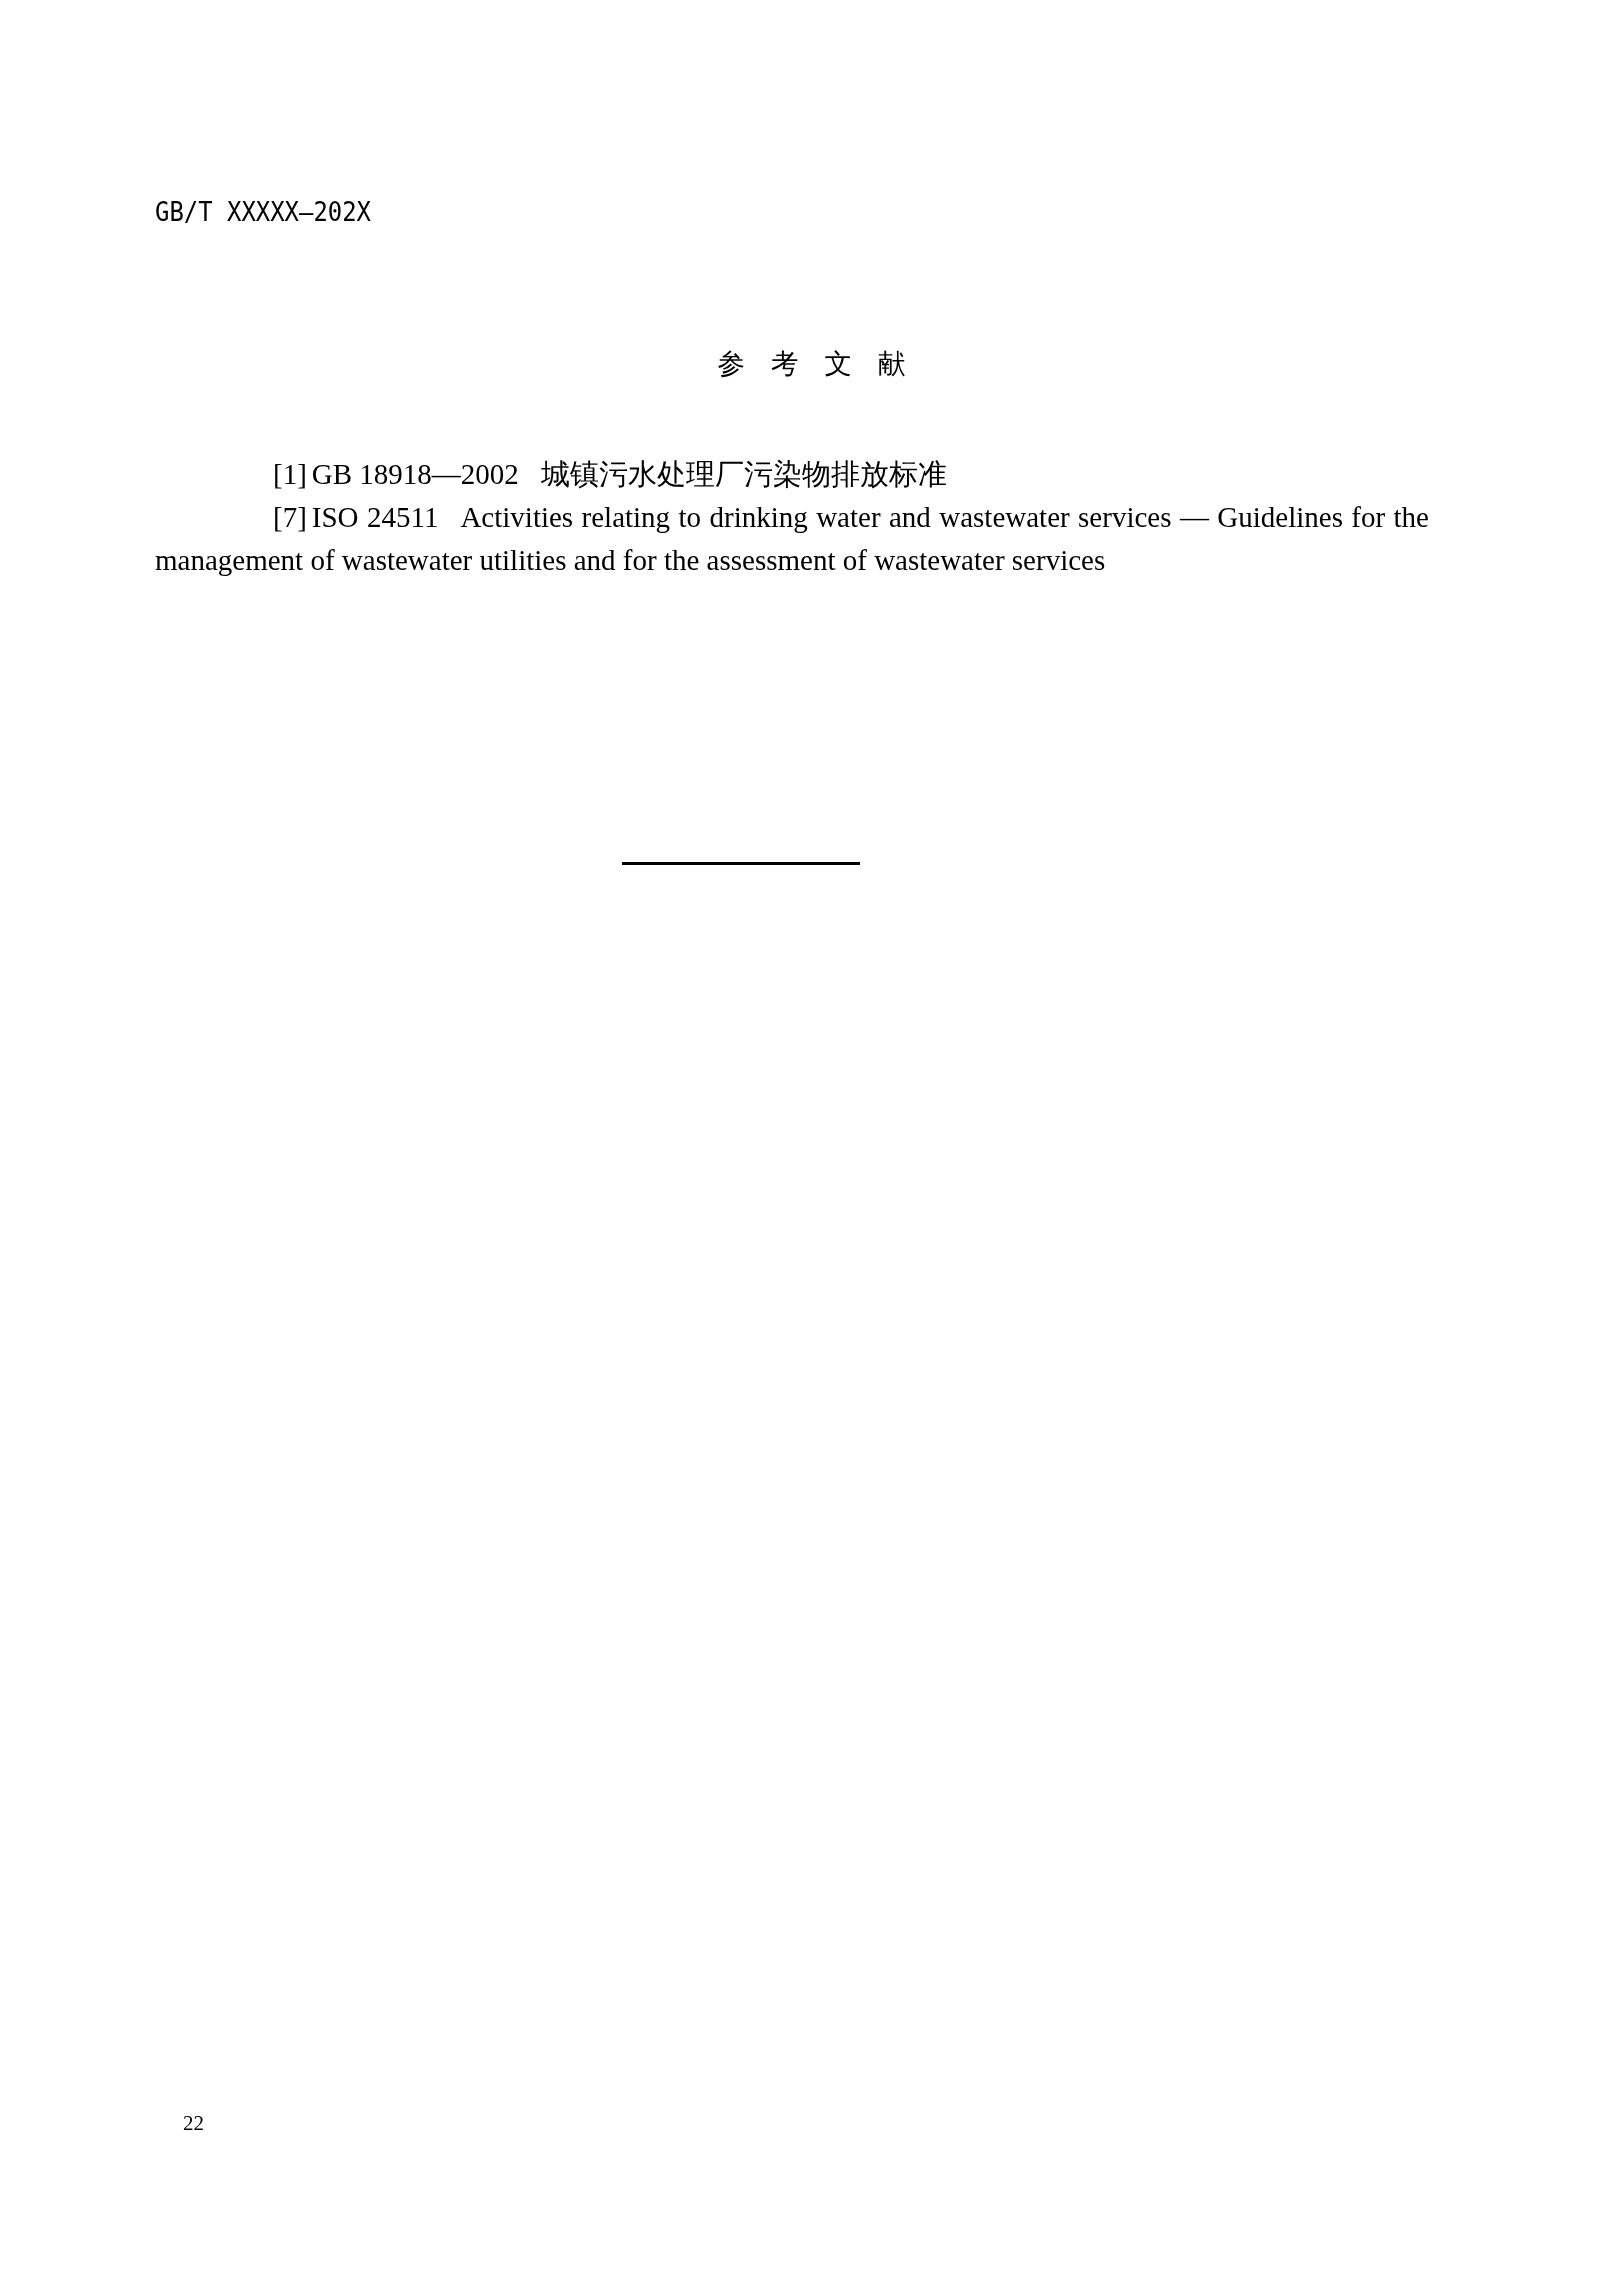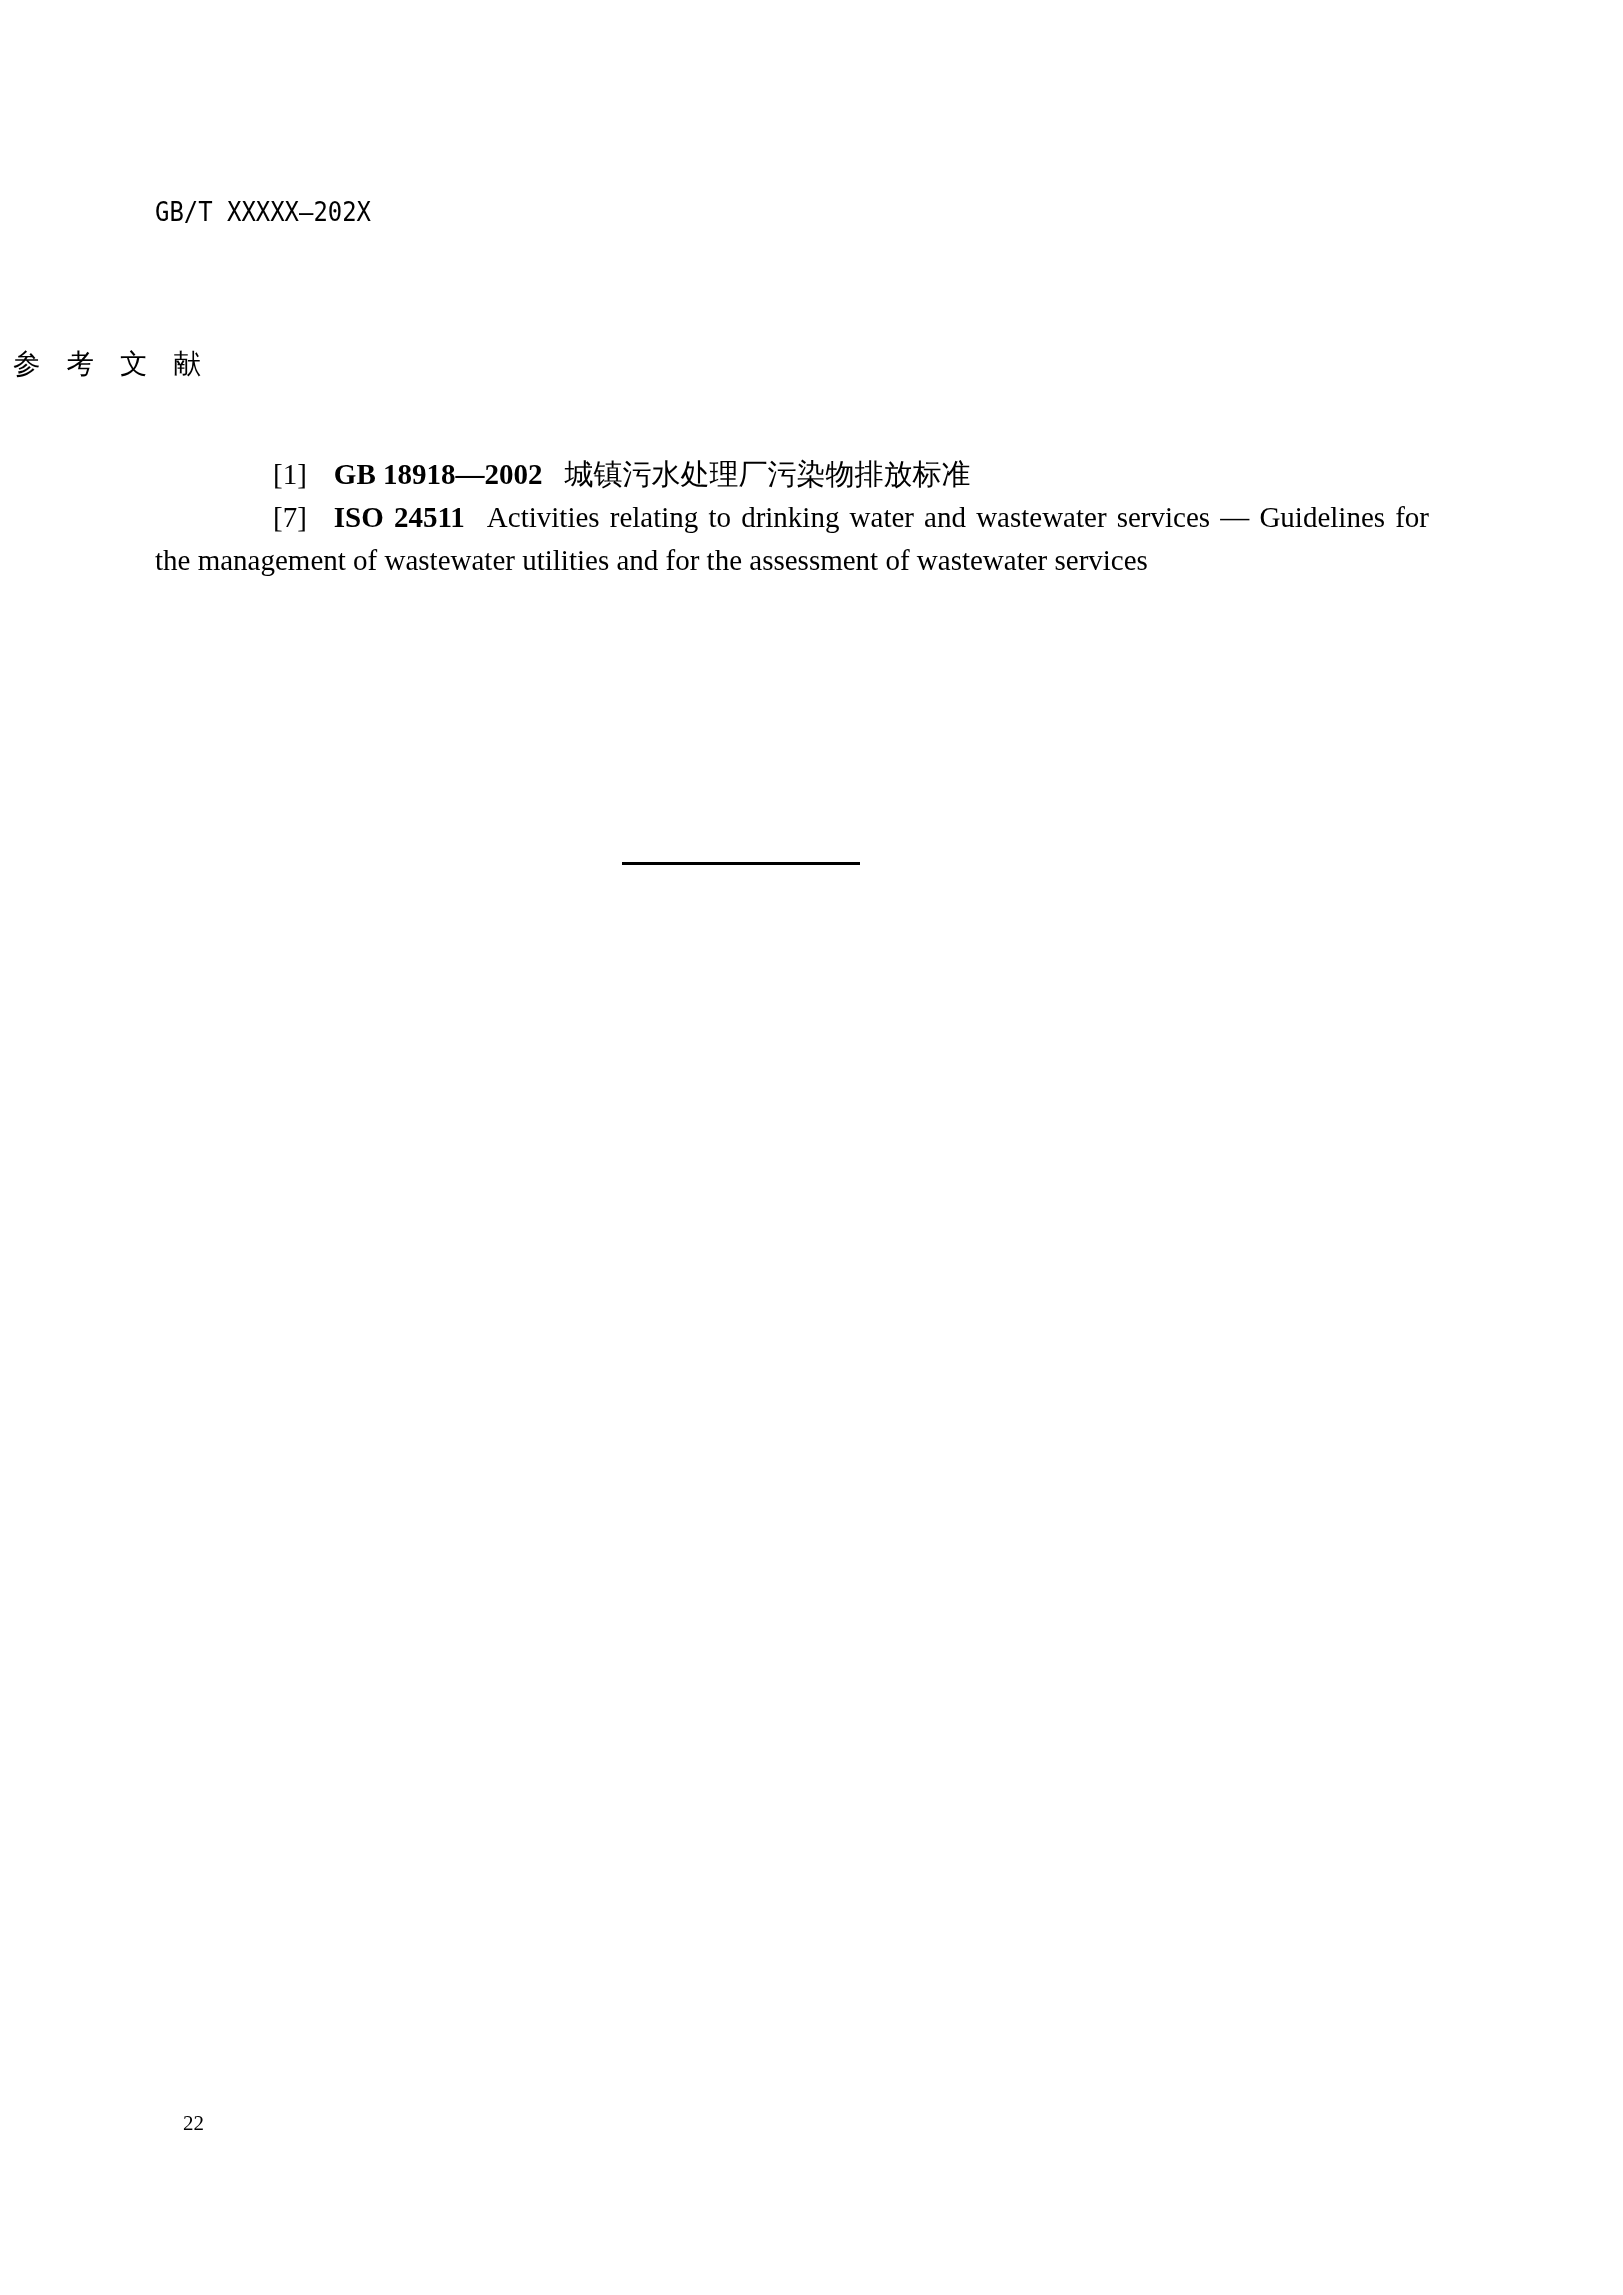--- a/index.html
+++ b/index.html
@@ -1,23 +1,23 @@
 <!DOCTYPE html>
 <html style="font-size:10.5px"><head>
 <meta charset="utf-8">
 <style>
   html, body { margin:0; padding:0; background:#ffffff; }
   body { width:1623px; height:2295px; position:relative; overflow:hidden; color:#000; }
   .header { position:absolute; left:155px; top:196px; font-family:"DejaVu Sans Mono","Liberation Mono",monospace; font-size:26px; letter-spacing:0px; line-height:33px; transform:scaleX(0.92); transform-origin:left; }
-  .title { position:absolute; left:0; width:1623px; top:344px; text-align:left; font-family:"DejaVu Sans","Liberation Sans",sans-serif; font-size:27.5px; line-height:39px; }
+  .title { position:absolute; left:0; width:1623px; top:344px; text-align:center; font-family:"DejaVu Sans","Liberation Sans",sans-serif; font-size:27.5px; line-height:39px; }
   .title span { display:inline-block; margin:0 13px; }
   .refs { position:absolute; left:155px; top:453px; width:1274px; font-family:"Liberation Serif","DejaVu Serif",serif; font-size:29px; line-height:43px; }
   .ref { text-indent:59px; text-align:justify; }
   .ref .num { display:inline-block; }
-  .ref .code { margin-left:27px;font-weight:bold; }
+  .ref .code { margin-left:5px; }
   .ref .title-text { margin-left:22px; }
   .ref.wrap { text-align-last:left; }
   .endrule { position:absolute; left:622px; top:862px; width:238px; height:3.3px; background:#000; }
   .pageno { position:absolute; left:183px; top:2110px; font-family:"Liberation Serif","DejaVu Serif",serif; font-size:21px; line-height:26px; }
 </style>
 </head>
 <body>
 
 <div class="header">GB/T XXXXX—202X</div>
 

